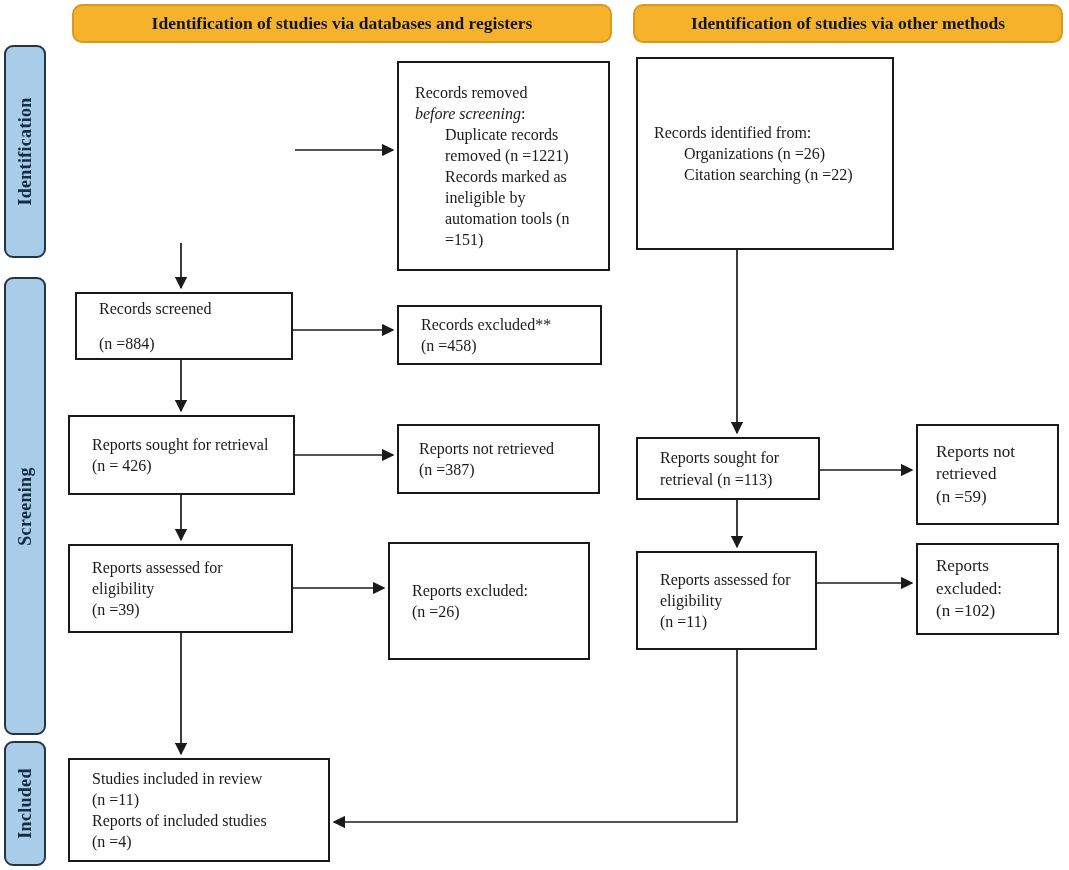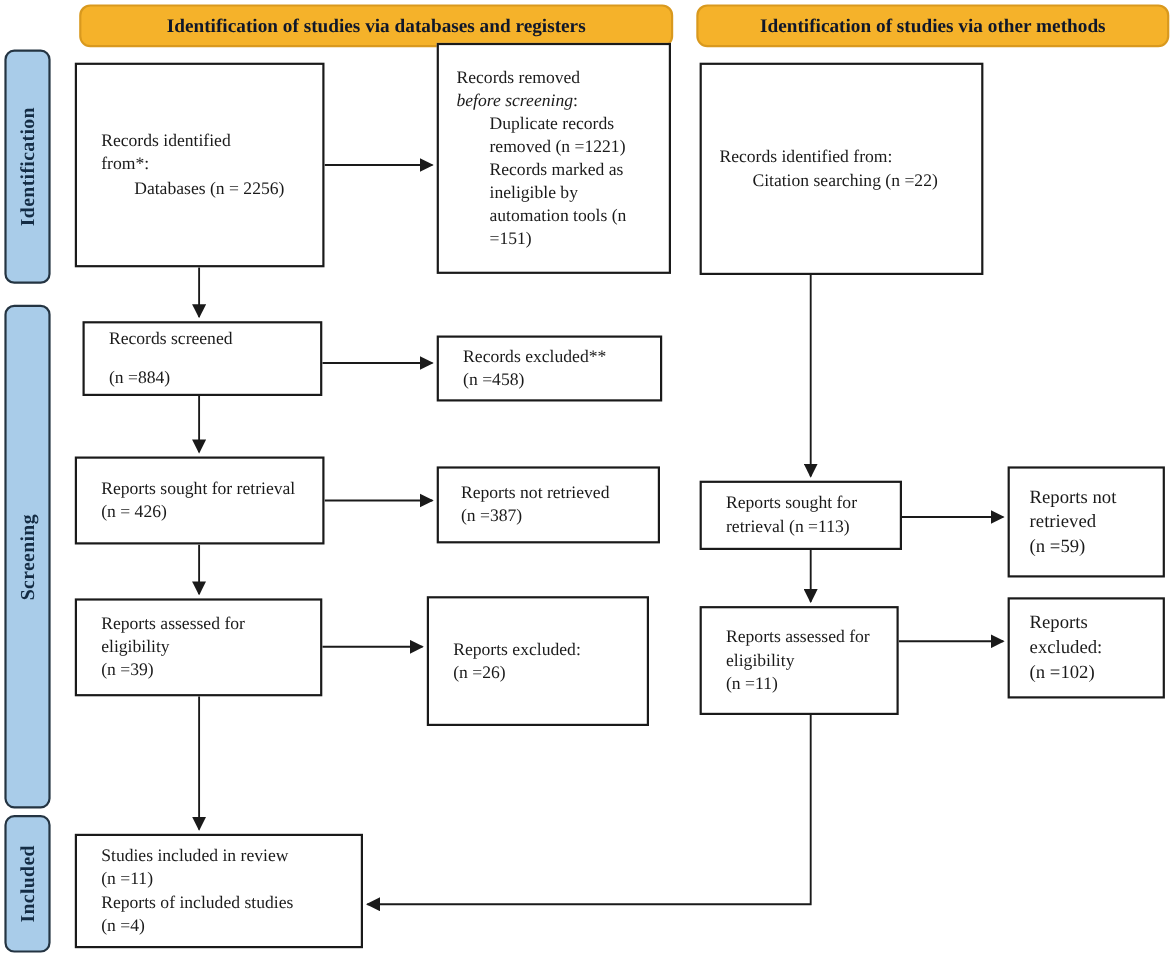--- a/index.html
+++ b/index.html
@@ -72,25 +72,20 @@
   <div class="stage" style="top:45px; height:213px;">
     <span>Identification</span>
   </div>
   <div class="stage" style="top:277px; height:458px;">
     <span>Screening</span>
   </div>
   <div class="stage" style="top:741px; height:125px;">
     <span>Included</span>
   </div>
 
-  <div class="box" style="left:68px; top:57px; width:227px; height:186px;">
-    <div class="line nowrap">Records identified</div>
-    <div class="line nowrap">from*:</div>
-    <div class="line indent nowrap">Databases (n = 2256)</div>
-  </div>
 
   <div class="box" style="left:75px; top:292px; width:218px; height:68px;gap:13px;">
     <div class="line">Records screened</div>
     <div class="line">(n =884)</div>
   </div>
 
   <div class="box" style="left:68px; top:415px; width:227px; height:80px;">
     <div class="line">Reports sought for retrieval</div>
     <div class="line">(n = 426)</div>
   </div>
@@ -100,21 +95,21 @@
     <div class="line">(n =39)</div>
   </div>
 
   <div class="box" style="left:68px; top:758px; width:262px; height:104px;">
     <div class="line">Studies included in review</div>
     <div class="line">(n =11)</div>
     <div class="line">Reports of included studies</div>
     <div class="line">(n =4)</div>
   </div>
 
-  <div class="box" style="left:397px; top:39px; width:213px; height:210px; padding-left:16px;">
+  <div class="box" style="left:397px; top:61px; width:213px; height:210px; padding-left:16px;">
     <div class="line">Records removed</div>
     <div class="line"><span class="italic">before screening</span><span>:</span></div>
     <div class="line indent">Duplicate records removed (n =1221)</div>
     <div class="line indent">Records marked as ineligible by automation tools (n =151)</div>
   </div>
 
   <div class="box" style="left:397px; top:305px; width:205px; height:60px;">
     <div class="line">Records excluded**</div>
     <div class="line">(n =458)</div>
   </div>
@@ -124,20 +119,21 @@
     <div class="line">(n =387)</div>
   </div>
 
   <div class="box" style="left:388px; top:542px; width:202px; height:118px;">
     <div class="line">Reports excluded:</div>
     <div class="line">(n =26)</div>
   </div>
 
   <div class="box" style="left:636px; top:57px; width:258px; height:193px; padding-left:16px;">
     <div class="line">Records identified from:</div>
+    <div class="line indent nowrap">Organizations (n =26)</div>
     <div class="line indent nowrap">Citation searching (n =22)</div>
   </div>
 
   <div class="box" style="left:636px; top:437px; width:184px; height:63px;">
     <div class="line">Reports sought for retrieval (n =113)</div>
   </div>
 
   <div class="box" style="left:636px; top:551px; width:181px; height:99px;">
     <div class="line">Reports assessed for eligibility</div>
     <div class="line">(n =11)</div>

